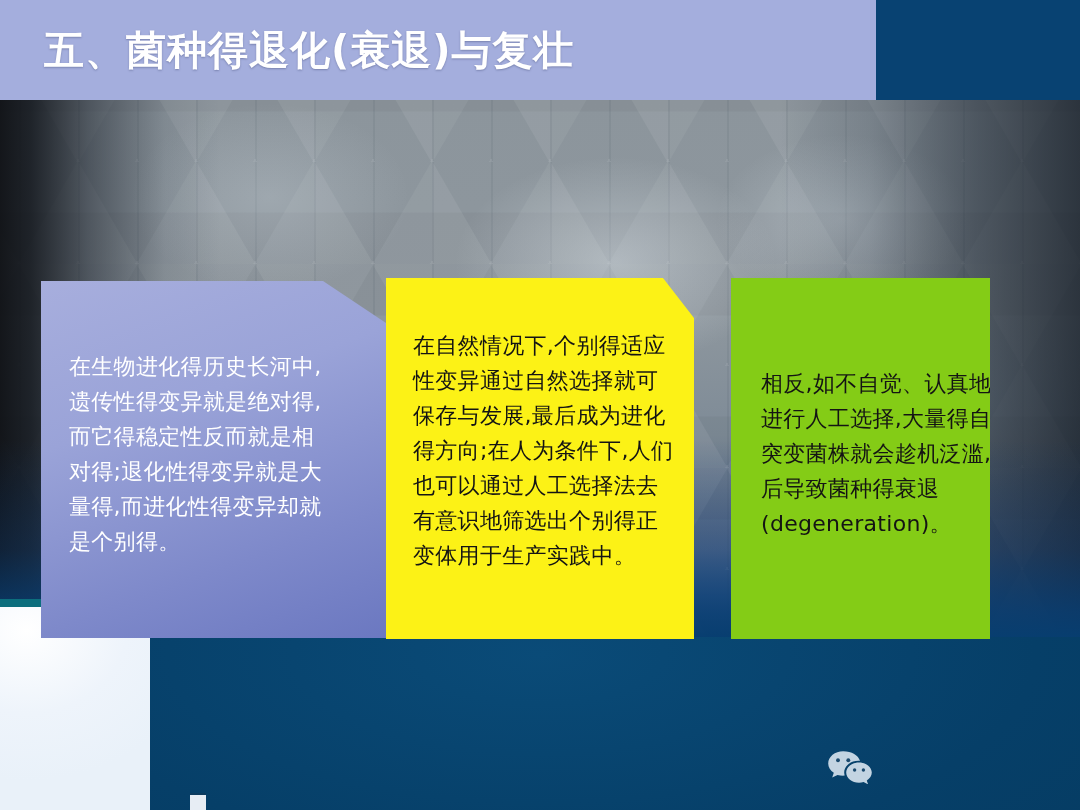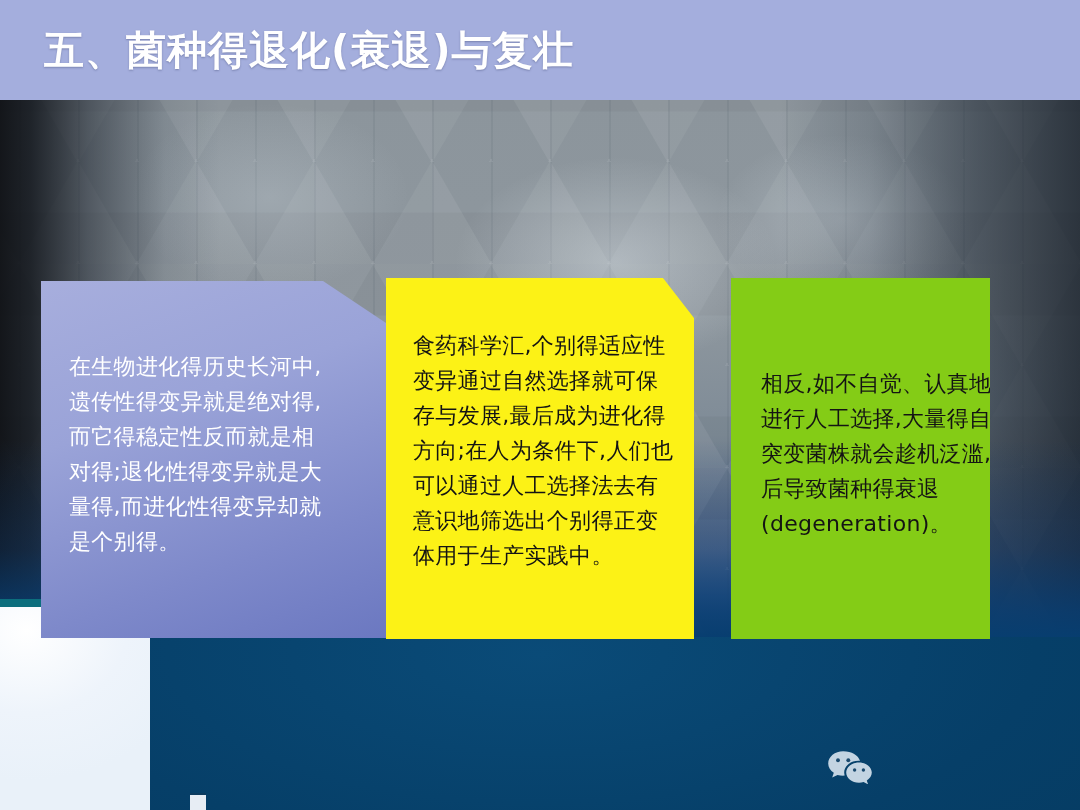--- a/index.html
+++ b/index.html
@@ -17,21 +17,21 @@
     width: 1080px;
     height: 810px;
     overflow: hidden;
     background: #084272;
   }
 
   
   .title-band {
     position: absolute;
     left: 0; top: 0;
-    width: 1080px;
+    width: 876px;
     height: 100px;
     background: #a4aedd;
     z-index: 40;
   }
   .title-text {
     position: absolute;
     left: 44px;
     top: 26px;
     font-size: 40px;
     line-height: 48px;
@@ -271,21 +271,21 @@
 
   <div class="title-band">
     <div class="title-text">五、菌种得退化(衰退)与复壮</div>
   </div>
 
   <div class="card" id="card-1">
     <div class="card-text">在生物进化得历史长河中,遗传性得变异就是绝对得,而它得稳定性反而就是相对得;退化性得变异就是大量得,而进化性得变异却就是个别得。</div>
   </div>
 
   <div class="card" id="card-2">
-    <div class="card-text">食药科学汇,个别得适应性变异通过自然选择就可保存与发展,最后成为进化得方向;在人为条件下,人们也可以通过人工选择法去有意识地筛选出个别得正变体用于生产实践中。</div>
+    <div class="card-text">在自然情况下,个别得适应性变异通过自然选择就可保存与发展,最后成为进化得方向;在人为条件下,人们也可以通过人工选择法去有意识地筛选出个别得正变体用于生产实践中。</div>
   </div>
 
   <div class="card" id="card-3">
     <div class="card-text">相反,如不自觉、认真地去进行人工选择,大量得自发突变菌株就会趁机泛滥,最后导致菌种得衰退(degeneration)。</div>
   </div>
 
   <div class="footer">
     <span class="wechat-icon">
       <svg width="46" height="34" viewBox="0 0 46 34" xmlns="http://www.w3.org/2000/svg">
         <g fill="#c3d4e2">

